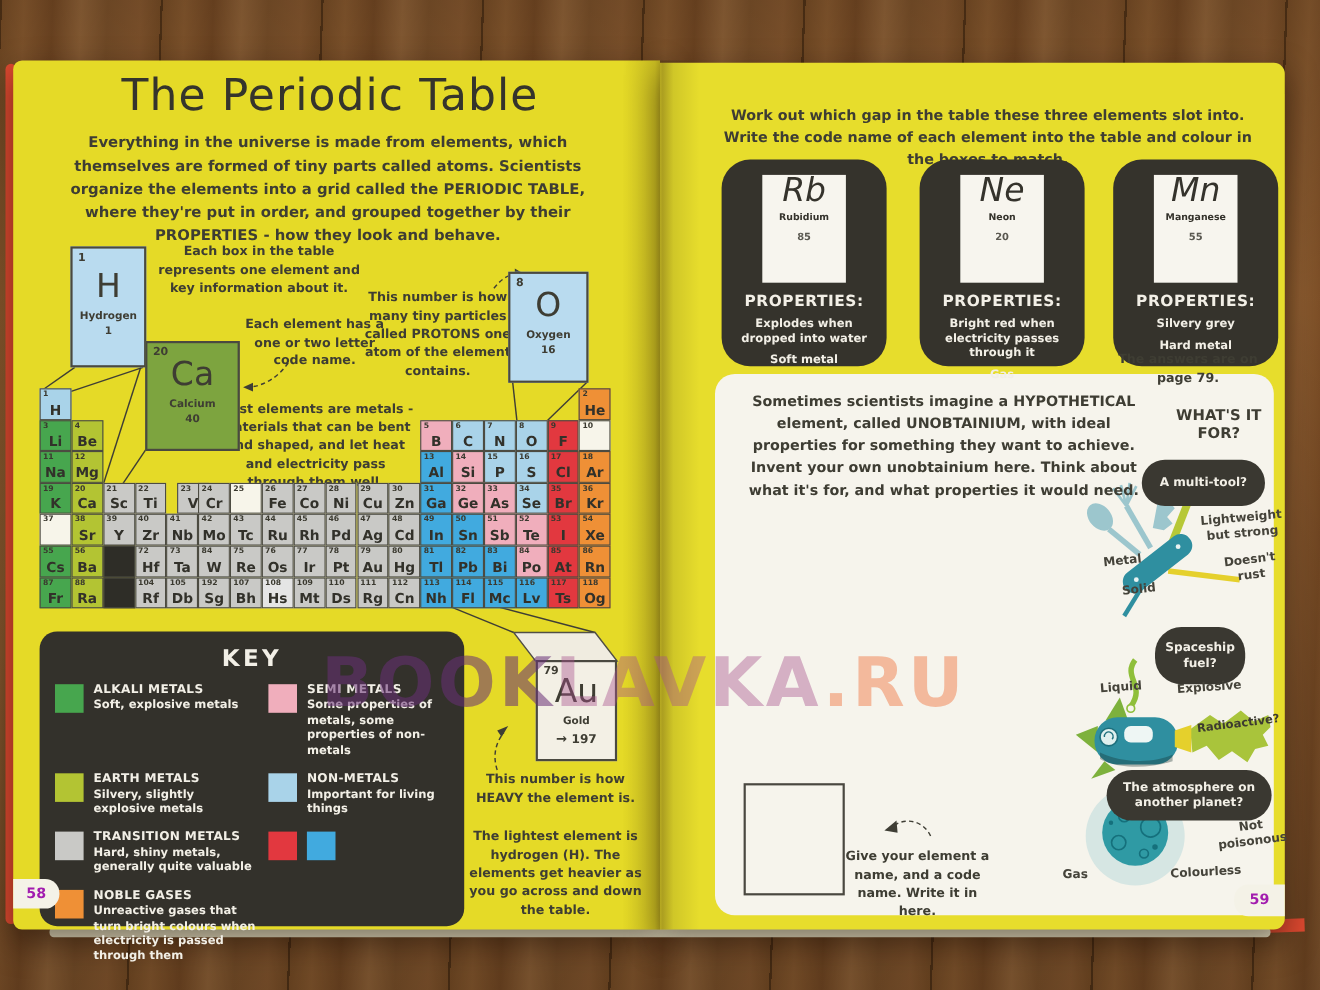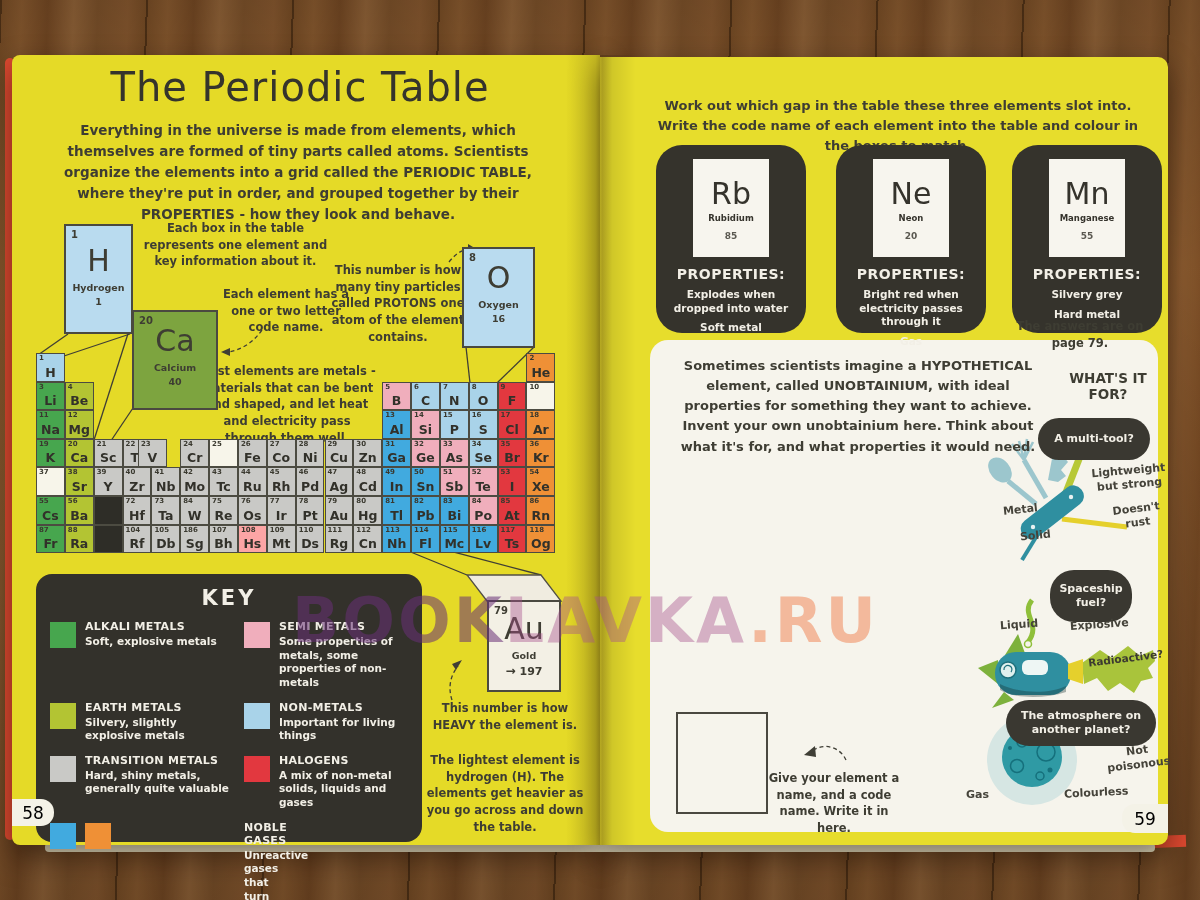--- a/index.html
+++ b/index.html
@@ -45,31 +45,31 @@
   
   .key-box{position:absolute;left:36px;top:574px;width:386px;height:268px;background:#33312b;border-radius:16px;color:#f2efe6;z-index:2;}
   .key-title{text-align:center;font-size:21px;font-weight:700;letter-spacing:3px;margin-top:12px;}
   .key-grid{display:grid;grid-template-columns:26px 150px 26px 142px;column-gap:9px;row-gap:11px;padding:10px 0 0 14px;}
   .key-swatch{width:26px;height:26px;margin-top:2px;}
   .key-label{font-size:11px;font-weight:700;letter-spacing:0.3px;}
   .key-desc{font-size:10.5px;font-weight:700;line-height:1.3;margin-top:2px;}
   
   .card{position:absolute;width:150px;height:188px;background:#35332c;border-radius:26px;color:#f2efe6;text-align:center;z-index:4;}
   .card .mini{width:76px;height:98px;background:#f7f5ee;margin:14px auto 0;color:#35332c;}
-  .mini .sym{font-size:30px;font-weight:500;display:block;padding-top:20px;line-height:1;}
+  .mini .sym{font-size:30px;font-weight:500;display:block;padding-top:0;line-height:1;font-style:italic;}
   .mini .nm{font-size:8.5px;margin-top:4px;display:block;font-weight:600;}
   .mini .ms{font-size:9px;margin-top:8px;display:block;color:#5a5850;font-weight:600;}
   .card .props-label{font-size:14px;font-weight:700;letter-spacing:0.5px;margin-top:9px;}
   .card .prop{font-size:10.5px;font-weight:600;margin-top:6px;line-height:1.3;padding:0 8px;}
   
   .panel{position:absolute;left:650px;top:340px;width:508px;height:492px;background:#f6f4ec;border-radius:18px;z-index:2;}
   .bubble{position:absolute;background:#3a3831;color:#f2efe6;border-radius:24px;font-size:11px;font-weight:700;text-align:center;display:flex;align-items:center;justify-content:center;padding:8px 12px;line-height:1.3;z-index:4;box-sizing:border-box;}
   .scatter{position:absolute;color:#45433a;font-size:11px;font-weight:600;text-align:center;line-height:1.3;z-index:4;}
   .name-box{position:absolute;left:676px;top:712px;width:92px;height:102px;border:2px solid #4a4840;background:transparent;z-index:4;box-sizing:border-box;}
-  .page-tab{position:absolute;background:#f4f2e7;color:#000000;font-size:17px;font-weight:400;display:flex;align-items:center;justify-content:center;z-index:4;}
+  .page-tab{position:absolute;background:#f4f2e7;color:#a21caf;font-size:13px;font-weight:700;display:flex;align-items:center;justify-content:center;z-index:4;}
   
   .watermark{position:absolute;left:292px;top:584px;z-index:9;font-size:62px;font-weight:700;letter-spacing:3px;white-space:nowrap;pointer-events:none;}
   .wm-a{color:rgba(104,48,118,0.55);} .wm-b{color:rgba(168,80,140,0.42);} .wm-c{color:rgba(240,148,106,0.62);}
 </style>
 </head>
 <body>
 
 <div id="scene">
   <div class="wood"></div>
   <div class="cover-edge" style="left:5px;top:58px;width:10px;height:782px;border-radius:5px;"></div>
@@ -253,21 +253,21 @@
           <span class="pt-sym">Ca</span>
         </div>
         <div class="pt-cell" style="left: 57.7px; top: 85.8px; background: rgb(201, 201, 198);">
           <span class="pt-num">21</span>
           <span class="pt-sym">Sc</span>
         </div>
         <div class="pt-cell" style="left: 86.55px; top: 85.8px; background: rgb(201, 201, 198);">
           <span class="pt-num">22</span>
           <span class="pt-sym">Ti</span>
         </div>
-        <div class="pt-cell" style="left: 102px; top: 85.8px; background: rgb(201, 201, 198);">
+        <div class="pt-cell" style="left: 125px; top: 85.8px; background: rgb(201, 201, 198);">
           <span class="pt-num">23</span>
           <span class="pt-sym">V</span>
         </div>
         <div class="pt-cell" style="left: 144.25px; top: 85.8px; background: rgb(201, 201, 198);">
           <span class="pt-num">24</span>
           <span class="pt-sym">Cr</span>
         </div>
         <div class="pt-cell" style="left: 173.1px; top: 85.8px; background: rgb(247, 245, 234);">
           <span class="pt-num">25</span>
         </div>
@@ -466,28 +466,28 @@
         <div class="pt-cell" style="left: 57.7px; top: 171.6px; background: rgb(46, 45, 39);"></div>
         <div class="pt-cell" style="left: 86.55px; top: 171.6px; background: rgb(201, 201, 198);">
           <span class="pt-num">104</span>
           <span class="pt-sym">Rf</span>
         </div>
         <div class="pt-cell" style="left: 115.4px; top: 171.6px; background: rgb(201, 201, 198);">
           <span class="pt-num">105</span>
           <span class="pt-sym">Db</span>
         </div>
         <div class="pt-cell" style="left: 144.25px; top: 171.6px; background: rgb(201, 201, 198);">
-          <span class="pt-num">186</span>
+          <span class="pt-num">192</span>
           <span class="pt-sym">Sg</span>
         </div>
         <div class="pt-cell" style="left: 173.1px; top: 171.6px; background: rgb(201, 201, 198);">
           <span class="pt-num">107</span>
           <span class="pt-sym">Bh</span>
         </div>
-        <div class="pt-cell" style="left: 201.95px; top: 171.6px; background: #fca5a5;">
+        <div class="pt-cell" style="left: 201.95px; top: 171.6px; background: #e5e5e5;">
           <span class="pt-num">108</span>
           <span class="pt-sym">Hs</span>
         </div>
         <div class="pt-cell" style="left: 230.8px; top: 171.6px; background: rgb(201, 201, 198);">
           <span class="pt-num">109</span>
           <span class="pt-sym">Mt</span>
         </div>
         <div class="pt-cell" style="left: 259.65px; top: 171.6px; background: rgb(201, 201, 198);">
           <span class="pt-num">110</span>
           <span class="pt-sym">Ds</span>
@@ -548,24 +548,20 @@
           <div class="key-text">
             <div class="key-label">NON-METALS</div>
             <div class="key-desc">Important for living things</div>
           </div>
           <div class="key-swatch" style="background: rgb(201, 201, 198);"></div>
           <div class="key-text">
             <div class="key-label">TRANSITION METALS</div>
             <div class="key-desc">Hard, shiny metals, generally quite valuable</div>
           </div>
           <div class="key-swatch" style="background: rgb(226, 56, 63);"></div>
-          <div class="key-text">
-            <div class="key-label">HALOGENS</div>
-            <div class="key-desc">A mix of non-metal solids, liquids and gases</div>
-          </div>
           <div class="key-swatch" style="background: rgb(65, 170, 223);"></div>
           <div class="key-swatch" style="background: rgb(239, 144, 54);"></div>
           <div class="key-text">
             <div class="key-label">NOBLE GASES</div>
             <div class="key-desc">Unreactive gases that turn bright colours when electricity is passed through them</div>
           </div>
         </div>
     </div>
 
     <div class="el-box c" style="left:487px;top:600px;width:74px;height:92px;background:#f3f0e5;">

